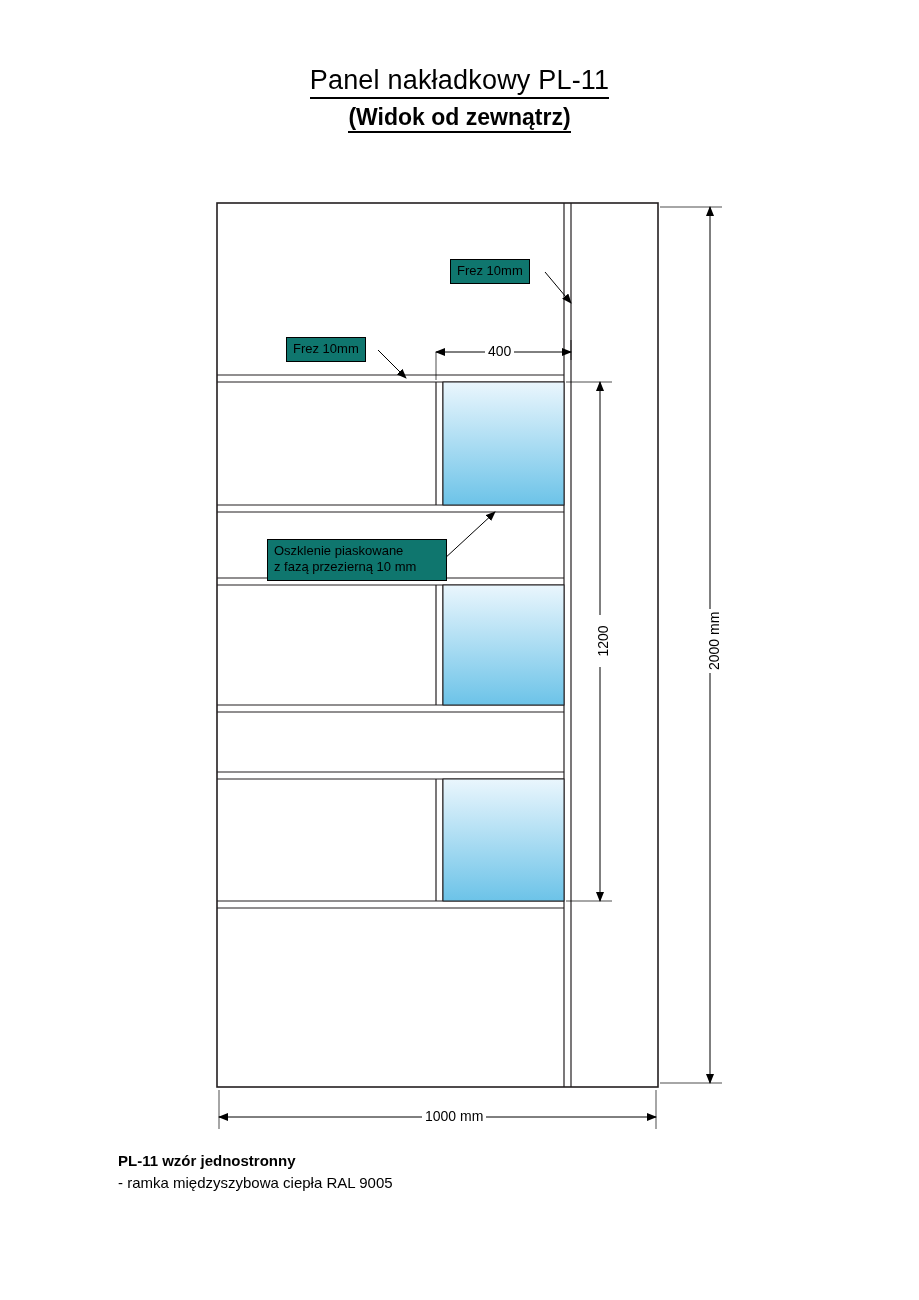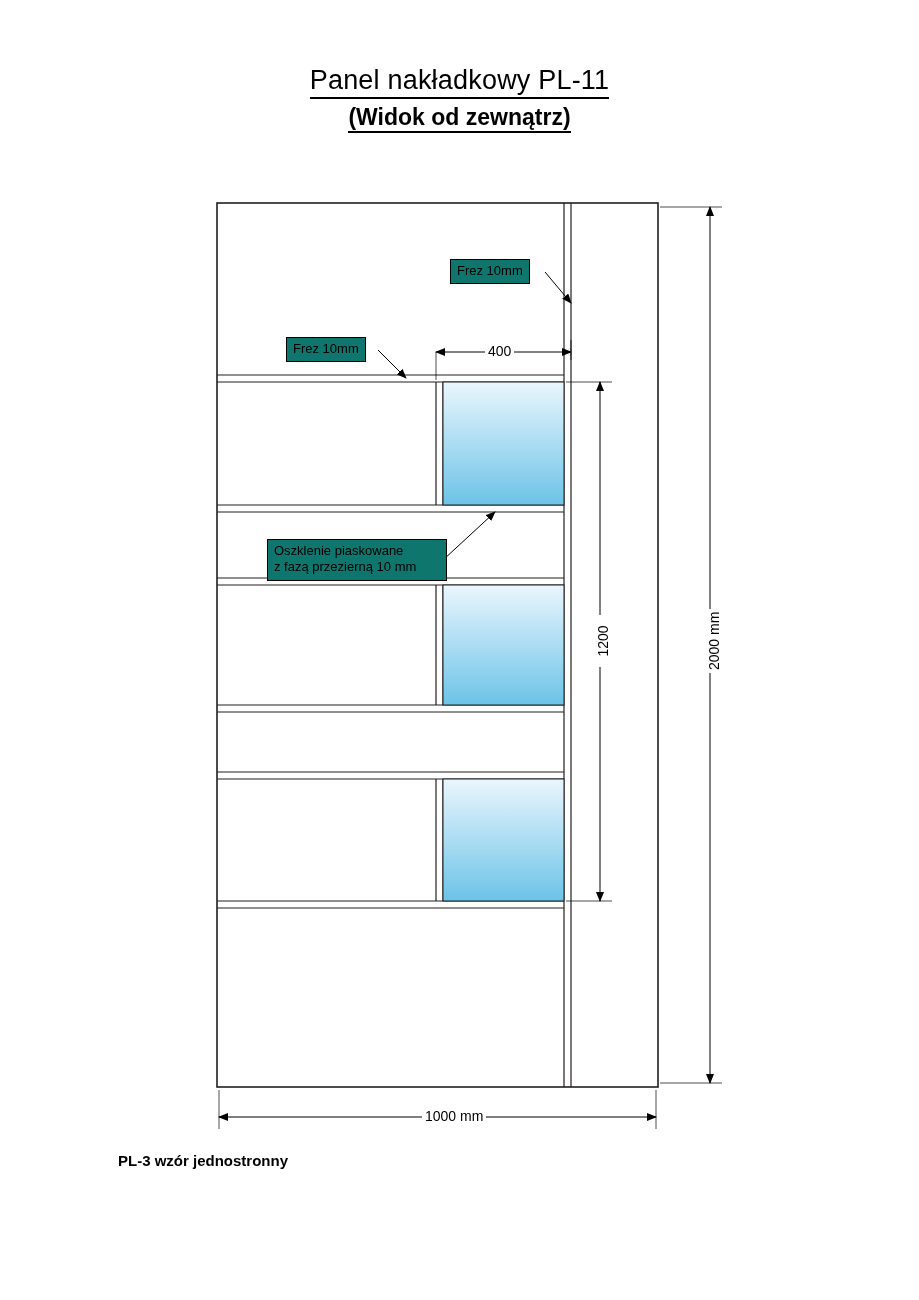--- a/index.html
+++ b/index.html
@@ -165,14 +165,15 @@
   <span>Oszklenie piaskowane</span><br>
   <span>z fazą przezierną 10 mm</span>
 </div>
 
 <div class="dim-label" style="left:485px; top:343px;">400</div>
 <div class="dim-label vert" style="left:577px; top:633px; width:46px; text-align:center;">1200</div>
 <div class="dim-label vert" style="left:682px; top:633px; width:58px; text-align:center;">2000 mm</div>
 <div class="dim-label" style="left:386px; top:1108px;margin-left:36px;">1000 mm</div>
 
 <div class="notes">
-  <div class="head">PL-3 wzór jednostronny</div>
+  <div class="head">PL-11 wzór jednostronny</div>
+  <div>- ramka międzyszybowa ciepła RAL 9005</div>
 </div>
 
 </body></html>

